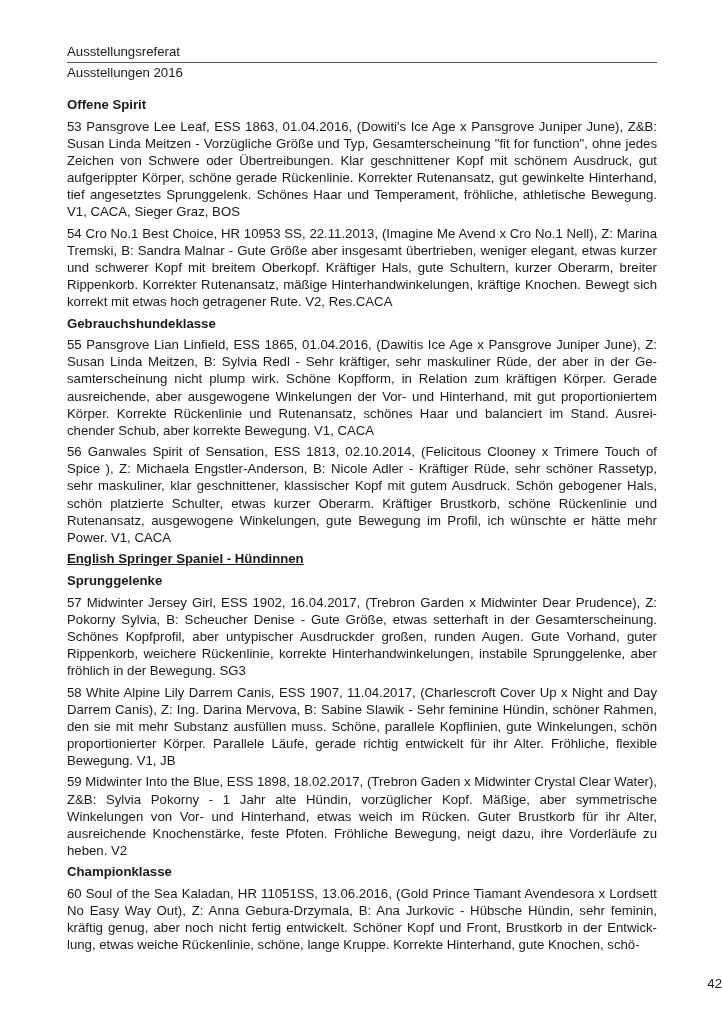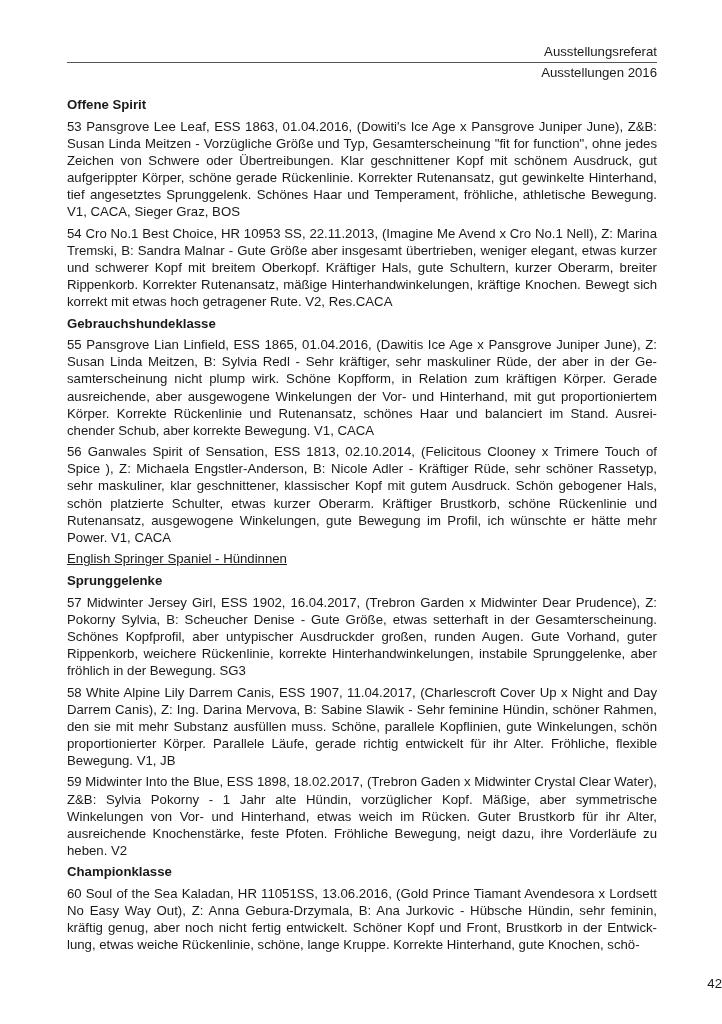--- a/index.html
+++ b/index.html
@@ -1,24 +1,24 @@
 <!DOCTYPE html>
 <html><head>
 <meta charset="utf-8">
 <style>
   html, body { margin: 0; padding: 0; background: #ffffff; }
   body { width: 722px; height: 1024px; position: relative; overflow: hidden;
          font-family: "Liberation Sans", sans-serif; color: #1a1a1a; }
-  .header { position: absolute; left: 67px; width: 590px; top: 43px; text-align: right; font-size: 13.2px; }
+  .header { position: absolute; left: 67px; width: 590px; top: 43px; text-align: left; font-size: 13.2px; }
   .header .t1 { line-height: 17px; padding-bottom: 2px; border-bottom: 1.3px solid #555; }
   .header .t2 { line-height: 18px; margin-top: 1px; }
   .content { position: absolute; left: 67px; width: 590px; top: 96px; font-size: 13.2px; line-height: 17.1px; }
   .content p { margin: 0 0 4.5px 0; text-align: justify; }
   .content h3 { margin: 0 0 4.5px 0; font-size: 13.2px; font-weight: bold; line-height: 17.1px; }
-  .content h2 { margin: 0 0 4.5px 0; font-size: 13.2px; font-weight: normal; line-height: 17.1px; text-decoration: underline; }
+  .content h2 { margin: 0 0 4.5px 0; font-size: 13.2px; font-weight: bold; line-height: 17.1px; text-decoration: underline; }
   .pagenum { position: absolute; left: 0; width: 722px; top: 976px; text-align: right; font-size: 13.2px; }
 </style>
 </head>
 <body>
 
 <div class="header">
   <div class="t1">Ausstellungsreferat</div>
   <div class="t2">Ausstellungen 2016</div>
 </div>
 

